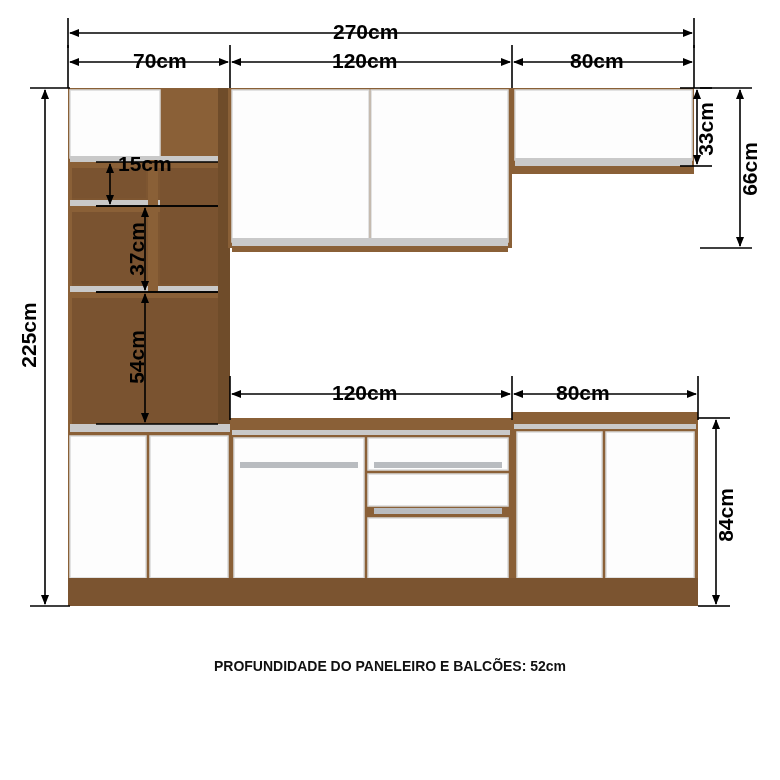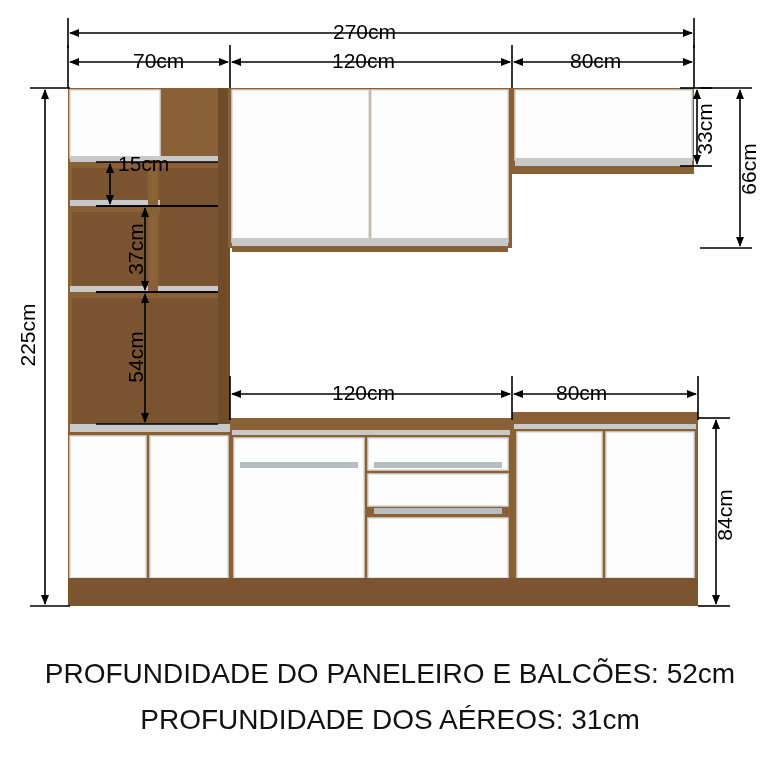--- a/index.html
+++ b/index.html
@@ -11,37 +11,38 @@
     width: 780px;
     height: 780px;
     font-family: "Liberation Sans", sans-serif;
     color: #111111;
     overflow: hidden;
   }
   #stage {
     position: relative;
     width: 632px;
     height: 780px;
+    font-weight: bold;
   }
   .dim-label {
     position: absolute;
     font-size: 21px;
     color: #000000;
     white-space: nowrap;
     font-family: "Liberation Sans", sans-serif;
   }
   .dim-label.vert {
     transform-origin: 50% 50%;
   }
   .caption {
     position: absolute;
     left: 0;
     width: 780px;
     text-align: center;
-    font-size: 28px;
+    font-size: 14px;
     color: #111111;
     white-space: nowrap;
   }
   svg { display: block; }
 </style>
 </head>
 <body>
 
 <div id="stage">
 
@@ -205,15 +206,14 @@
   <div class="dim-label" style="left:118px; top:152px;">15cm</div>
   <div class="dim-label vert" style="left:110px; top:237px; transform:rotate(-90deg);">37cm</div>
   <div class="dim-label vert" style="left:110px; top:345px; transform:rotate(-90deg);">54cm</div>
 
   <div class="dim-label" style="left:332px; top:381px;">120cm</div>
   <div class="dim-label" style="left:556px; top:381px;">80cm</div>
 
   <div class="dim-label vert" style="left:699px; top:503px; transform:rotate(-90deg);">84cm</div>
 
   <div class="caption" style="top:658px;">PROFUNDIDADE DO PANELEIRO E BALCÕES: 52cm</div>
-  <div class="caption" style="top:704px;">PROFUNDIDADE DOS AÉREOS: 31cm</div>
 
 </div>
 
 </body></html>

